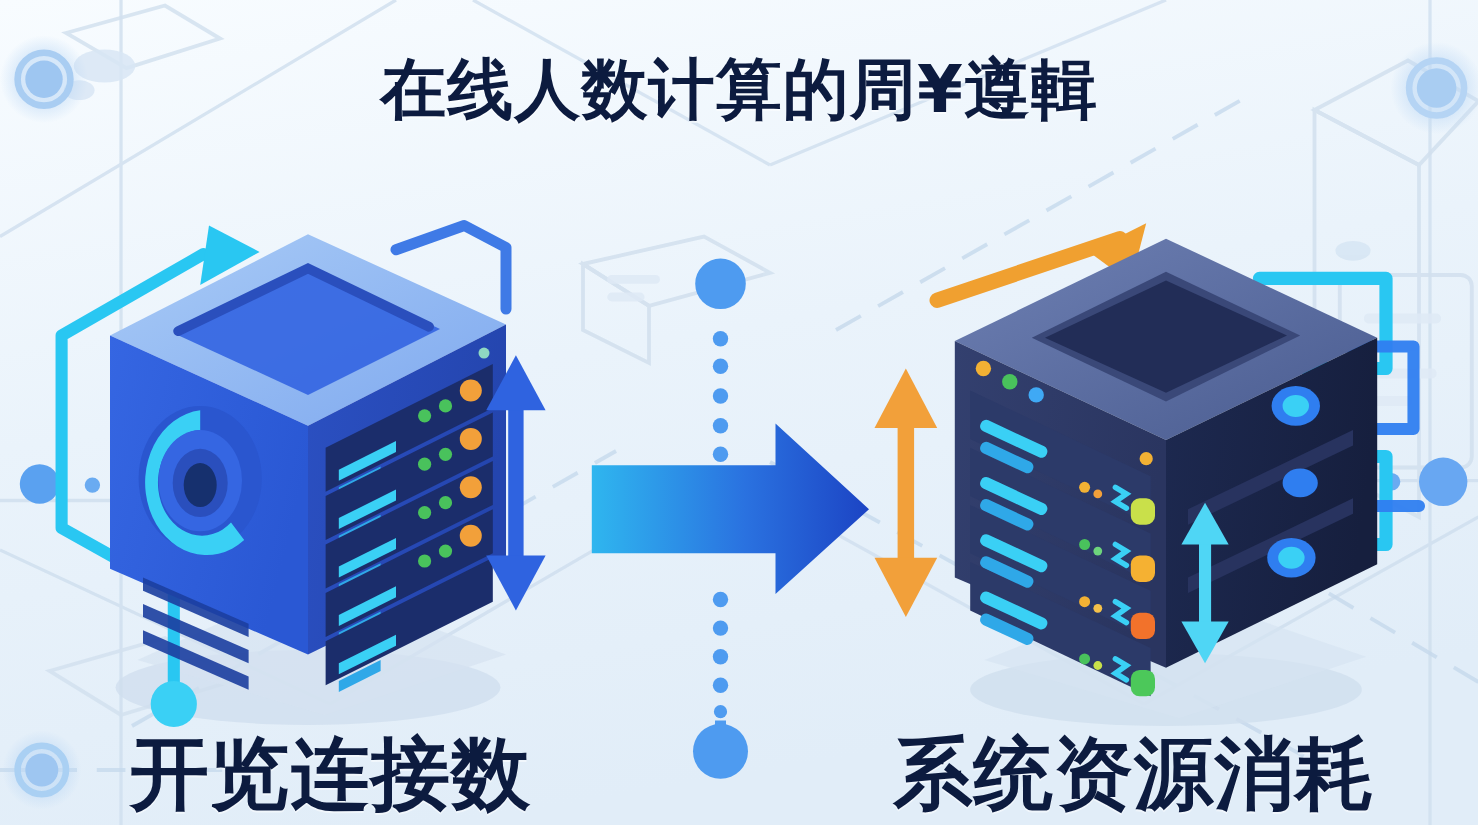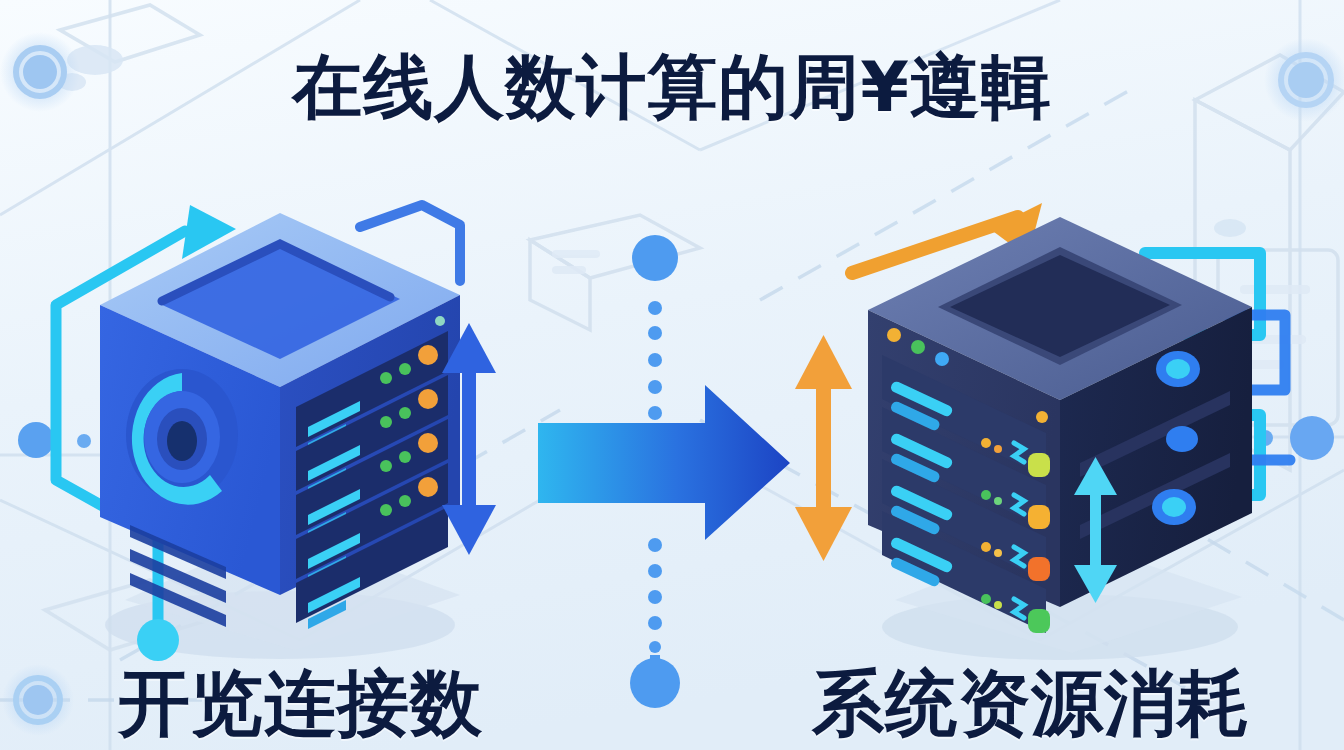--- a/index.html
+++ b/index.html
@@ -20,21 +20,21 @@
   svg.bg{position:absolute;inset:0;width:1344px;height:750px;}
 
   
   .title-wrap{
     position:absolute;top:52px;left:0;width:1344px;text-align:center;
     z-index:40;pointer-events:none;
   }
   .title{
     display:inline-block;
     font-family:"DejaVu Sans","Liberation Sans",sans-serif;
-    font-size:70px;line-height:1.02;font-weight:700;
+    font-size:60px;line-height:1.02;font-weight:700;
     color:#0c1b3f;
     letter-spacing:1px;
     text-shadow:0 2px 0 rgba(255,255,255,.55);
     white-space:nowrap;
     text-align:right;
   }
 
   
   .caption{
     position:absolute;bottom:-2px;

